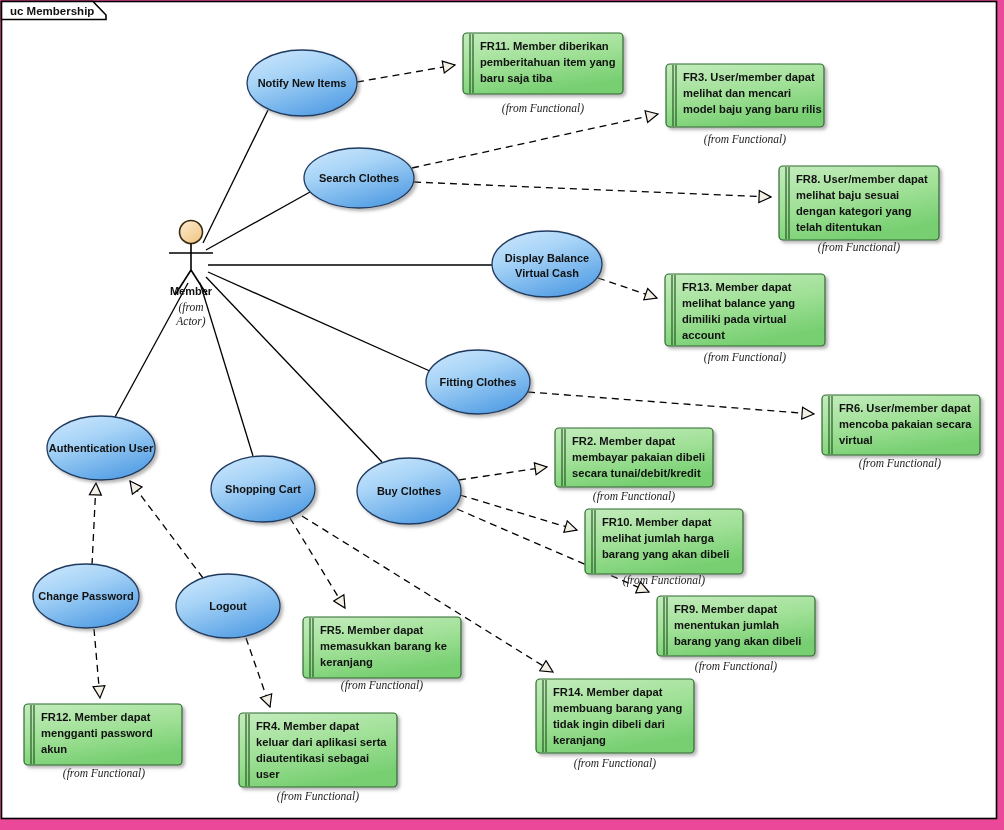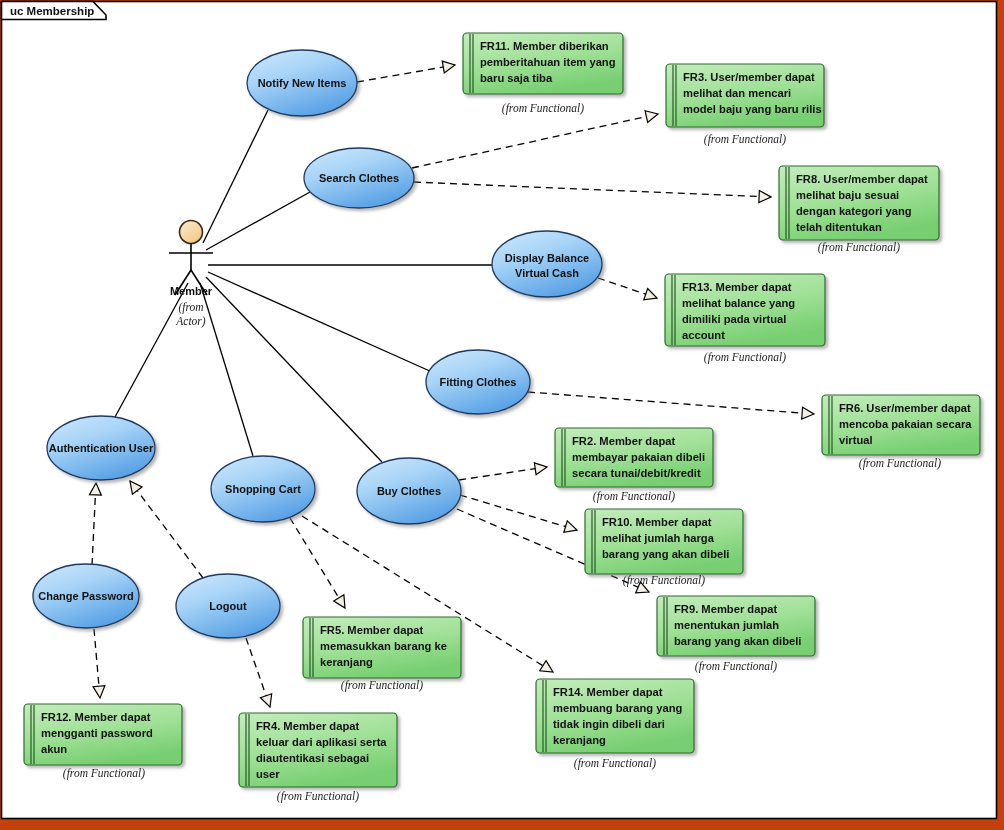--- a/index.html
+++ b/index.html
@@ -1,17 +1,17 @@
 <!DOCTYPE html>
 <html><head>
 <meta charset="utf-8">
 <style>
   html,body{margin:0;padding:0;background:#ffffff;}
   body{font-family:"Liberation Sans",sans-serif;}
-  #stage{position:relative;width:1004px;height:830px;background:#c2410c;overflow:hidden;}
+  #stage{position:relative;width:1004px;height:830px;background:#ec4899;overflow:hidden;}
   #diagram{position:absolute;left:0;top:0;width:1004px;height:830px;}
   .uc-label{font-family:"Liberation Sans",sans-serif;font-size:11px;font-weight:bold;fill:#111111;}
   .note-text{font-family:"Liberation Sans",sans-serif;font-size:11.2px;font-weight:bold;fill:#111111;}
   .from-text{font-family:"Liberation Serif",serif;font-size:11.5px;font-style:italic;fill:#222222;}
   .actor-label{font-family:"Liberation Sans",sans-serif;font-size:11px;font-weight:bold;fill:#111111;}
   .frame-title{font-family:"Liberation Sans",sans-serif;font-size:11.5px;font-weight:bold;fill:#111111;}
 </style>
 </head>
 <body>
 

